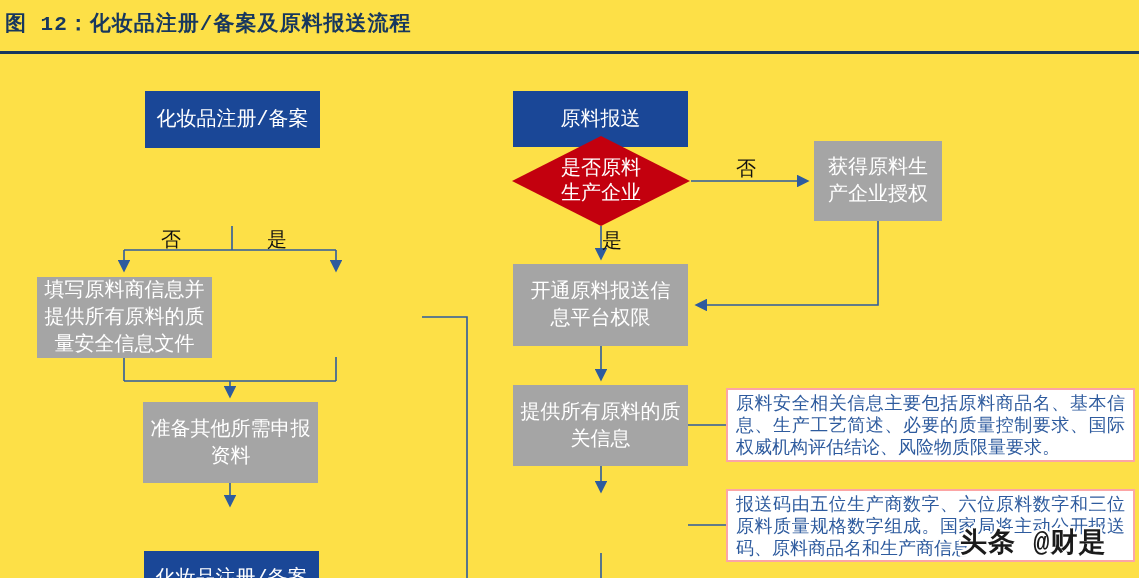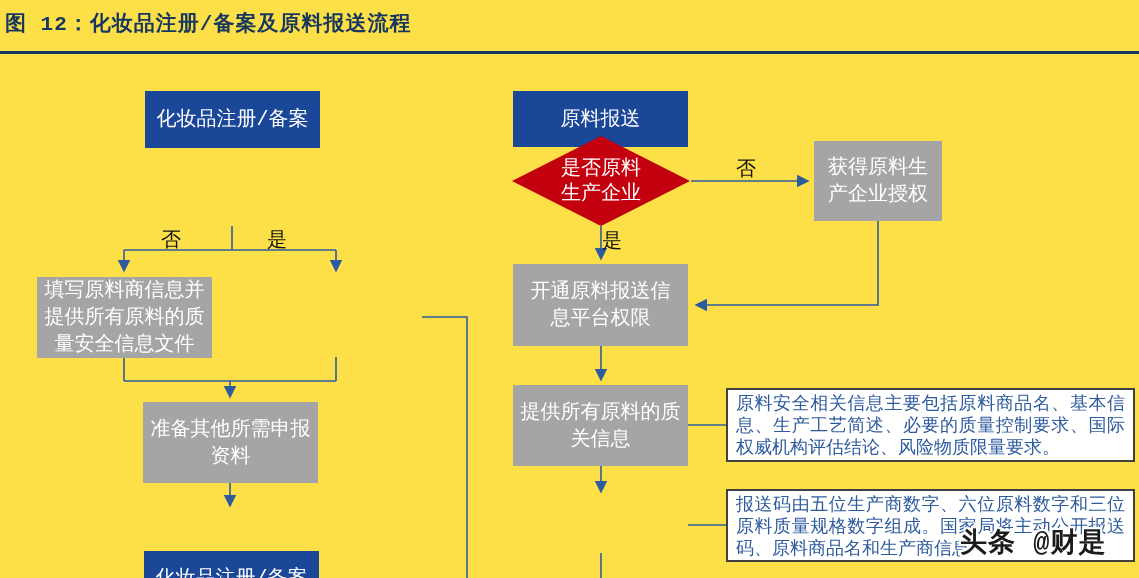--- a/index.html
+++ b/index.html
@@ -36,21 +36,21 @@
     line-height:25px;
   }
   .branch-label{
     position:absolute;
     color:#111;font-size:20px;font-weight:normal;
     width:30px;text-align:center;
   }
   .note{
     position:absolute;
     box-sizing:border-box;
-    border:2px solid #404040;
+    border:2px solid #fca5a5;
     background:#fff;
     color:#2e5b9e;
     font-size:18px;line-height:22px;
     padding:3px 8px;
     text-align:justify;
   }
   .watermark{
     position:absolute;left:960px;top:524px;
     font-size:27px;font-weight:bold;color:#1a1a1a;
     white-space:nowrap;letter-spacing:1px;

